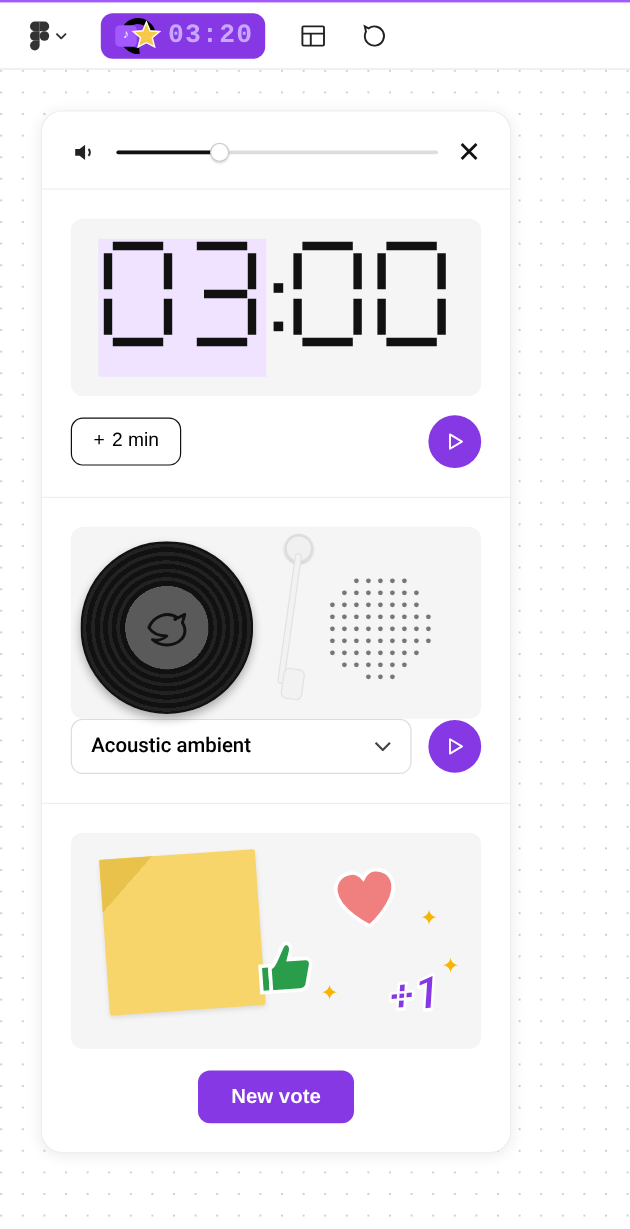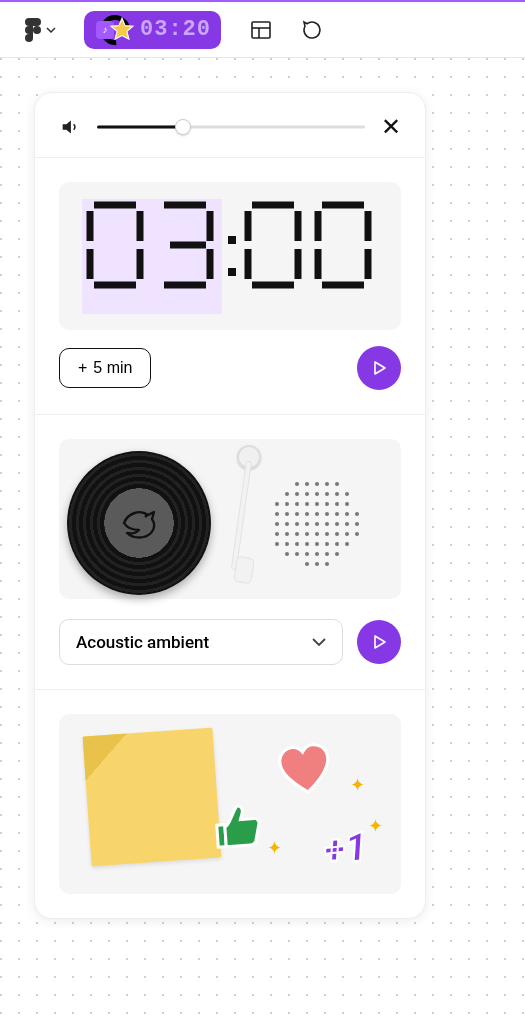--- a/index.html
+++ b/index.html
@@ -286,21 +286,21 @@
     width:4px; height:4px;
     background:#777;
     border-radius:50%;
     position:absolute;
   }
 
   .music-controls {
     display: flex;
     align-items: center;
     gap: 14px;
-    margin-top: 20px;
+    margin-top: 0;
   }
   .music-select {
     flex:1;
     border: 1px solid #ddd;
     border-radius: 10px;
     padding: 12px 16px;
     font-size: 17px;
     font-weight: 500;
     display: flex;
     align-items: center;
@@ -477,21 +477,21 @@
               <line x1="8" y1="82" x2="50" y2="82"></line>
             </g>
           </svg>
           
         </span>
       </div>
     </div>
     <div class="timer-controls">
       <button class="plus-btn">
         <span>+</span>
-        <span>5 min</span>
+        <span>2 min</span>
       </button>
       <button class="play-btn">
         <svg width="16" height="16" viewBox="0 0 16 16">
             <path d="M4 2v12l10-6z" fill="none" stroke="#fff" stroke-width="1.6" stroke-linejoin="round"></path>
           </svg>
       </button>
     </div>
   </div>
 
   <div class="section">
@@ -603,15 +603,16 @@
         <svg width="56" height="56" viewBox="0 0 56 56">
           <path d="M10 26h8v22h-8z" fill="#2a9d4a" stroke="#fff" stroke-width="3"></path>
           <path d="M18 28c4 0 8-12 12-18 3-4 8 0 6 6l-2 6h14c3 0 5 3 4 6l-4 16c-1 3-3 4-6 4H18z" fill="#2a9d4a" stroke="#fff" stroke-width="3"></path>
         </svg>
       </div>
       <div class="plus1">+1</div>
       <span class="sparkle" style="top:60px;right:36px">✦</span>
       <span class="sparkle" style="bottom:36px;left:208px">✦</span>
       <span class="sparkle" style="bottom:58px;right:18px">✦</span>
     </div>
+    <button class="newvote-btn">New vote</button>
   </div>
 
 </div>
 
 </body></html>

